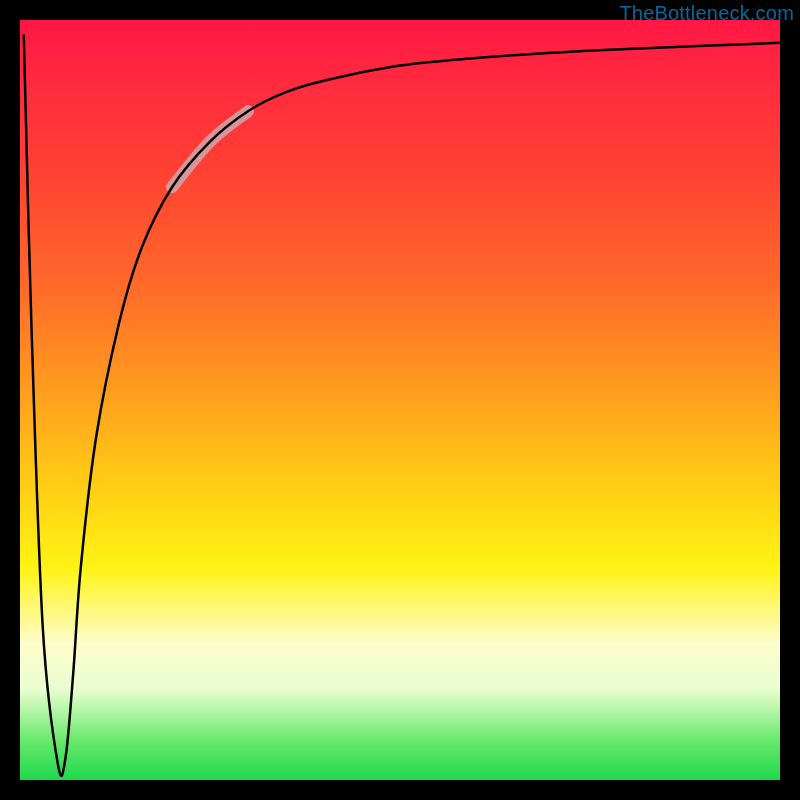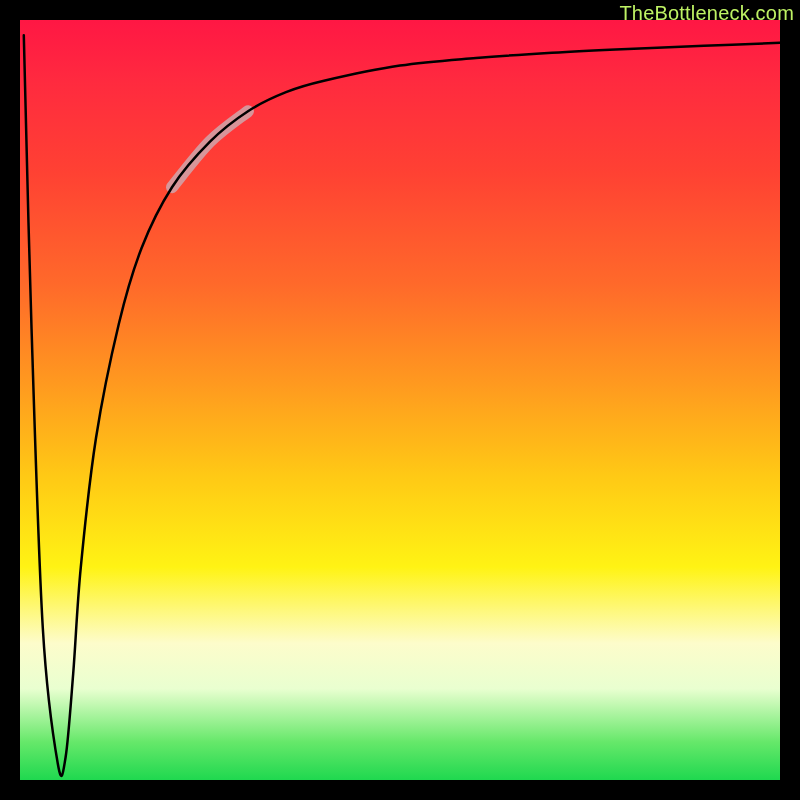--- a/index.html
+++ b/index.html
@@ -36,21 +36,21 @@
       #fdfccb 82%,
       #e9ffd0 88%,
       #66e86a 95%,
       #1fd84f 100%
     );
   }
   .attribution {
     position: absolute;
     top: 2px;
     right: 6px;
-    color: #bef264;
+    color: #0369a1;
     font-size: 20px;
     font-weight: 500;
     letter-spacing: 0.2px;
     user-select: text;
   }
   svg.curve {
     position: absolute;
     left: 0;
     top: 0;
     width: 760px;

